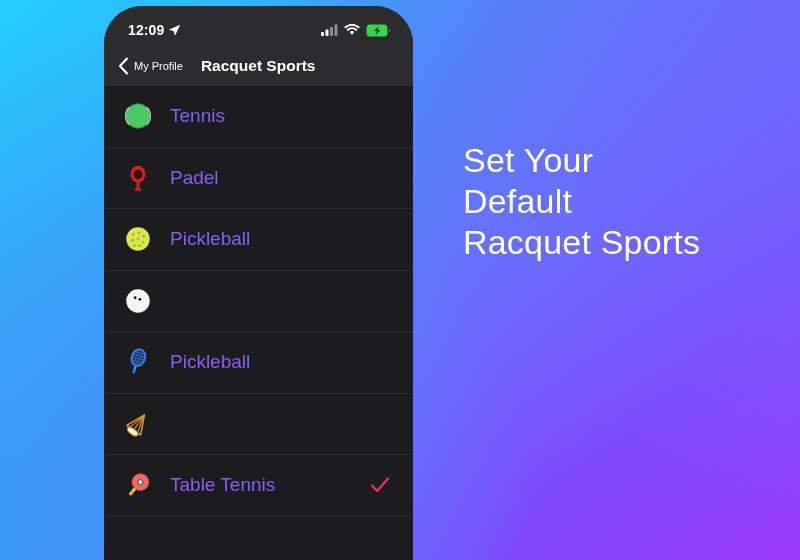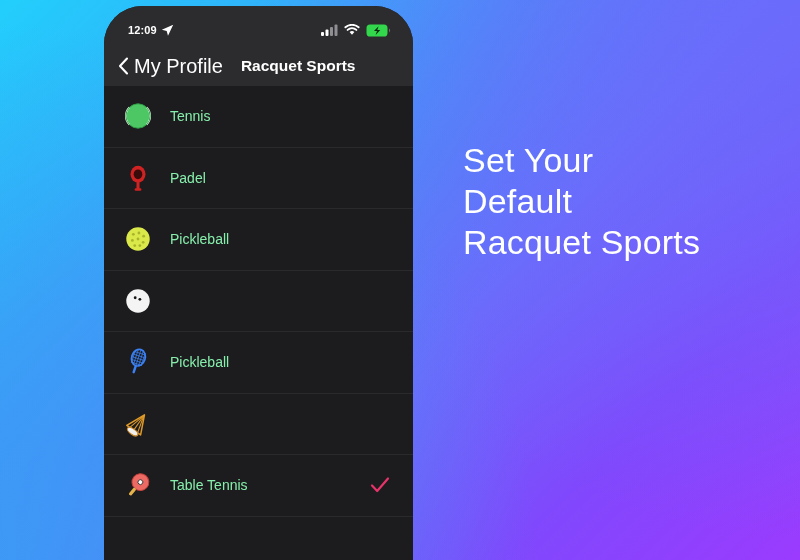--- a/index.html
+++ b/index.html
@@ -41,21 +41,21 @@
 
   
   .statusbar{
     height:40px;
     background:#2c2c2e;
     display:flex; align-items:center;
     justify-content:space-between;
     padding:8px 22px 0 24px;
   }
   .sb-time{
-    color:#ffffff; font-size:11px; font-weight:bold;
+    color:#ffffff; font-size:14px; font-weight:bold;
     letter-spacing:.1px; display:flex; align-items:center; gap:4px;
   }
   .sb-right{ display:flex; align-items:center; gap:6px; }
 
   .ico-signal{ display:block; }
   .ico-wifi{ display:block; }
   .ico-battery{ display:block; }
 
   
   .navbar{
@@ -63,21 +63,21 @@
     background:#2c2c2e;
     display:flex; align-items:center;
     padding:0 14px;
     gap:8px;
   }
   .back-btn{
     display:flex; align-items:center; gap:5px;
     color:#ffffff;
   }
   .chev{ display:block; }
-  .back-label{ font-size:20px; color:#fff; }
+  .back-label{ font-size:11px; color:#fff; }
   .nav-title{
     font-size:15.5px; font-weight:bold; color:#fff;
     margin-left:10px;
   }
 
   
   .list{ background:#1c1c1e; }
   .row{
     height:61.5px;
     display:flex; align-items:center;
@@ -85,21 +85,21 @@
     border-bottom:1px solid #2a2a2c;
     background:#1c1c1e;
   }
   .row-icon{
     width:36px; height:36px;
     display:flex; align-items:center; justify-content:center;
     flex:0 0 36px;
     margin-right:14px;
   }
   .row-label{
-    color:#86efac; font-size:14px;
+    color:#8b5cf6; font-size:19px;
     flex:1 1 auto;
   }
   .row-check{ width:22px; height:22px; }
   .row-check.hidden{ visibility:hidden; }
 
   .tail{ height:120px; background:#1c1c1e; }
 
   
   .headline{
     position:absolute;

